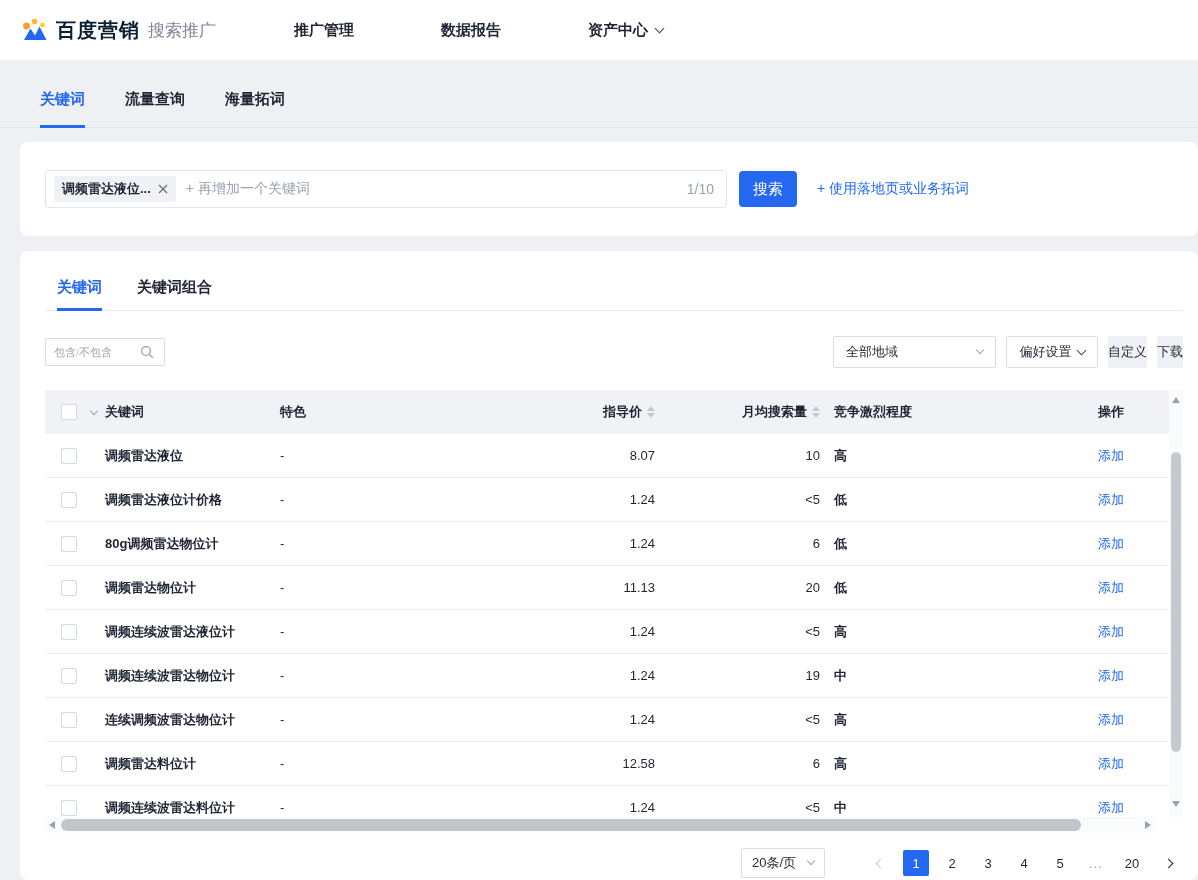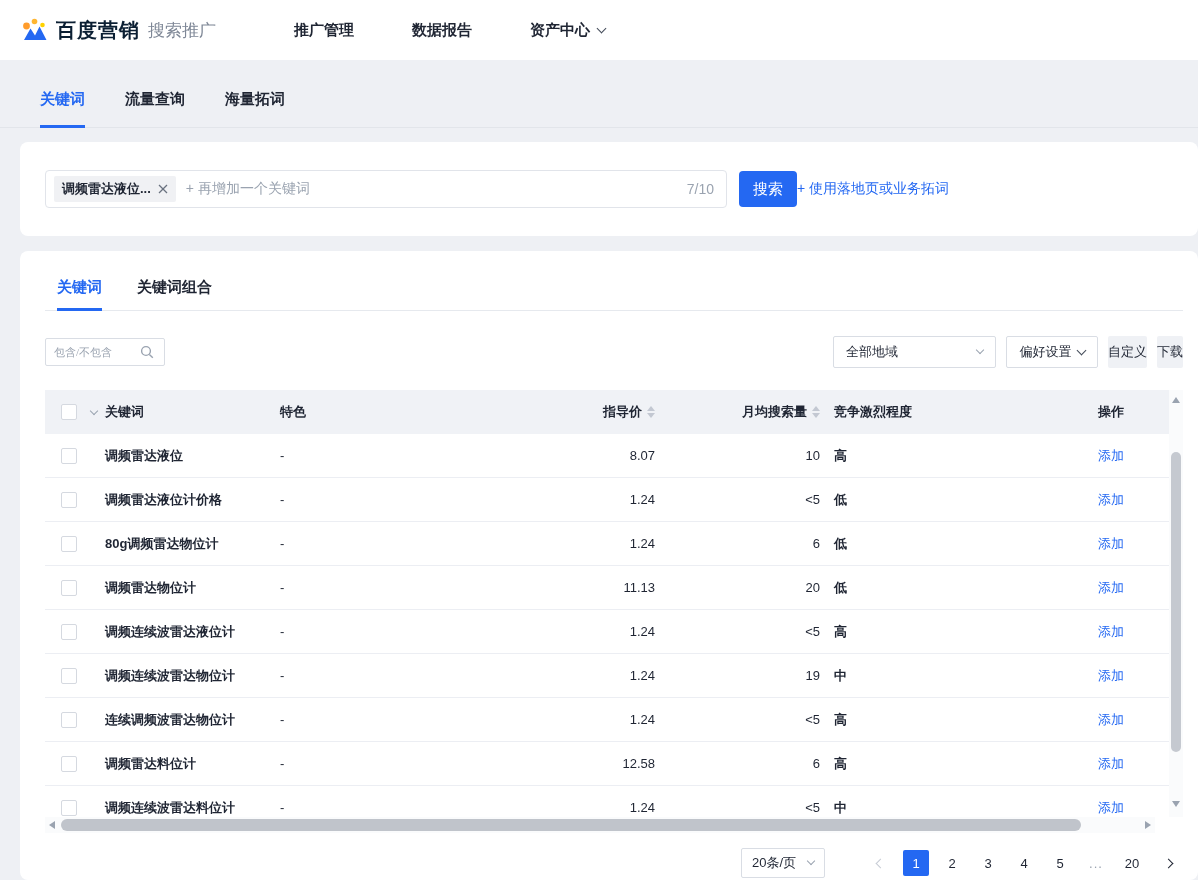--- a/index.html
+++ b/index.html
@@ -11,21 +11,21 @@
     font-size:13px;
   }
   
   .topbar {
     height:60px; background:#fff; display:flex; align-items:center;
     padding:0 20px; position:relative;
   }
   .brand { display:flex; align-items:center; gap:6px; }
   .brand-main { font-size:20px; font-weight:700; color:#0b1f33; letter-spacing:1px; }
   .brand-sub { font-size:17px; color:#7e8796; margin-left:2px; }
-  .topnav { display:flex; align-items:flex-end; margin-left:78px; gap:58px; height:100%; }
+  .topnav { display:flex; align-items:flex-end; margin-left:78px; gap:87px; height:100%; }
   .nav-item {
     font-size:15px; font-weight:700; color:#1f2533; height:100%;
     display:flex; align-items:center; position:relative; cursor:pointer;
   }
   .nav-item.active { color:#2468f2; }
   .nav-item.active::after {
     content:""; position:absolute; bottom:0; left:16px; width:30px; height:4px;
     background:#2468f2; border-radius:1px;
   }
   .chev {
@@ -56,21 +56,21 @@
     background:#f0f1f4; border-radius:2px; height:26px; display:flex; align-items:center;
     gap:7px; padding:0 8px; font-weight:700; font-size:13px; color:#1f2533;
   }
   .kw-placeholder { color:#9aa3b0; font-size:14px; margin-left:10px; flex:1; }
   .kw-counter { color:#9aa3b0; font-size:14px; }
   .search-btn {
     margin-left:12px; width:58px; height:36px; background:#2468f2; color:#fff;
     border:none; border-radius:4px; font-size:15px; cursor:pointer;
     font-family:inherit;
   }
-  .expand-link { color:#2468f2; font-size:14px; text-decoration:none; cursor:pointer; }
+  .expand-link { margin-left:20px; color:#2468f2; font-size:14px; text-decoration:none; cursor:pointer; }
   
   .results-card { margin-top:15px; height:629px; padding:0 15px 0 25px; overflow:hidden; }
   .inner-tabs { padding:27px 0 0 12px; display:flex; gap:35px; border-bottom:1px solid #e6e9ee; }
   .itab { font-size:15px; font-weight:700; color:#1f2533; padding-bottom:13px; position:relative; cursor:pointer; }
   .itab.active { color:#2468f2; }
   .itab.active::after { content:""; position:absolute; left:0; bottom:-1px; height:3px; width:100%; background:#2468f2; }
   .filter-row { margin-top:25px; display:flex; align-items:center; }
   .filter-input {
     width:120px; height:28px; border:1px solid #d9dde4; border-radius:2px;
     display:flex; align-items:center; padding:0 8px; gap:6px;
@@ -193,21 +193,21 @@
 <section class="card search-card">
   <div class="kw-input">
     <span class="kw-tag">
       <span>调频雷达液位...</span>
       <svg width="10" height="10" viewBox="0 0 10 10">
         <line x1="1" y1="1" x2="9" y2="9" stroke="#6a7280" stroke-width="1.3"></line>
         <line x1="9" y1="1" x2="1" y2="9" stroke="#6a7280" stroke-width="1.3"></line>
       </svg>
     </span>
     <span class="kw-placeholder">+ 再增加一个关键词</span>
-    <span class="kw-counter">7/10</span>
+    <span class="kw-counter">1/10</span>
   </div>
   <button class="search-btn">搜索</button>
   <a class="expand-link">+ 使用落地页或业务拓词</a>
 </section>
 
 <section class="card results-card">
   <div class="inner-tabs">
     <div class="itab active">关键词</div>
     <div class="itab">关键词组合</div>
   </div>

